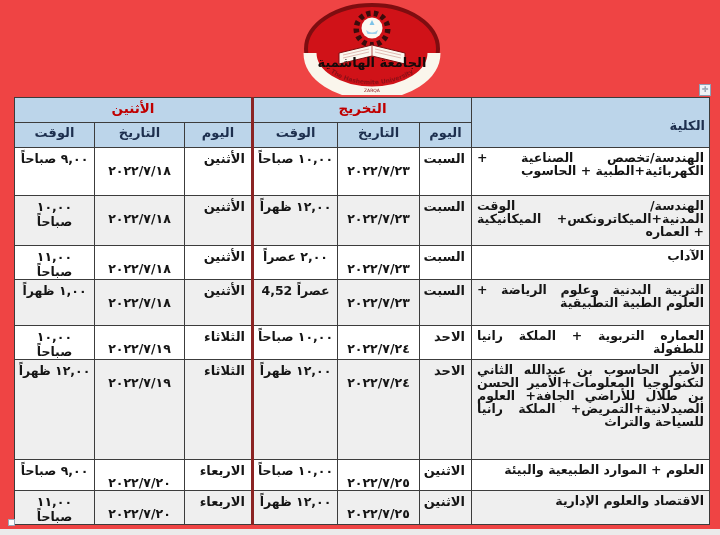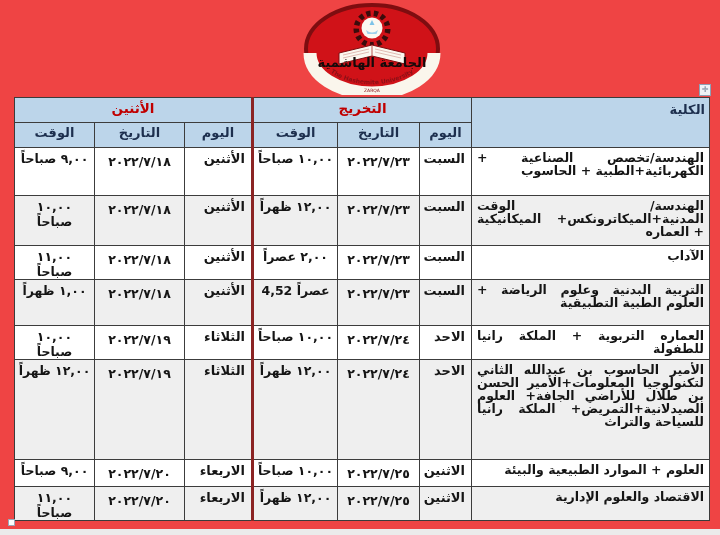--- a/index.html
+++ b/index.html
@@ -34,36 +34,36 @@
     border:1px solid #3c3c3c;box-sizing:border-box;
     vertical-align:top;overflow:hidden;
   }
   table.sched{border:1.5px solid #2b2b2b;}
   thead th{
     background:#bcd5ea;vertical-align:middle;
     font-size:13px;font-weight:bold;color:#1d2f4e;padding:2px 4px;
   }
   thead tr{height:25px;}
   th.group-label{color:#c00000;font-size:13.5px;text-align:center;}
-  th.college-h{text-align:right;vertical-align:top;padding-top:4px;}
+  th.college-h{text-align:right;vertical-align:top;padding-top:20px;}
   th.sub-h{text-align:center;}
   .sep{border-right:3px solid #8b2423 !important;}
 
   tbody tr:nth-child(even) td{background:#efefef;}
   tbody tr:nth-child(odd) td{background:#ffffff;}
 
   td.c-college{
     font-size:12.5px;font-weight:bold;text-align:justify;text-align-last:right;
     padding:3px 5px 2px 5px;line-height:13px;
   }
   td.c-day{
     font-size:13px;font-weight:bold;text-align:right;padding:3px 6px 0 2px;
   }
   td.c-date{
-    font-size:12.5px;font-weight:bold;text-align:center;padding:6px 2px 0 2px;
+    font-size:12.5px;font-weight:bold;text-align:center;padding:15px 2px 0 2px;
     direction:ltr;
   }
   td.c-time{
     font-size:12.5px;font-weight:bold;text-align:center;padding:3px 2px 0 2px;
     direction:ltr;
     margin-top:36px;
   }
   tr.r1{height:48px;} tr.r2{height:50px;} tr.r3{height:26px;}
   tr.r4{height:46px;} tr.r5{height:30px;} tr.r6{height:100px;}
   tr.r7{height:27px;} tr.r8{height:27px;}

